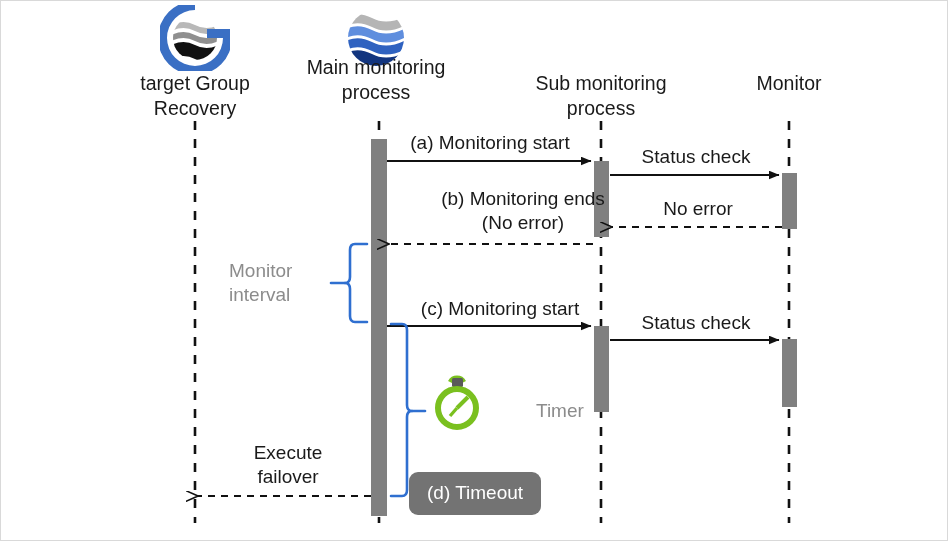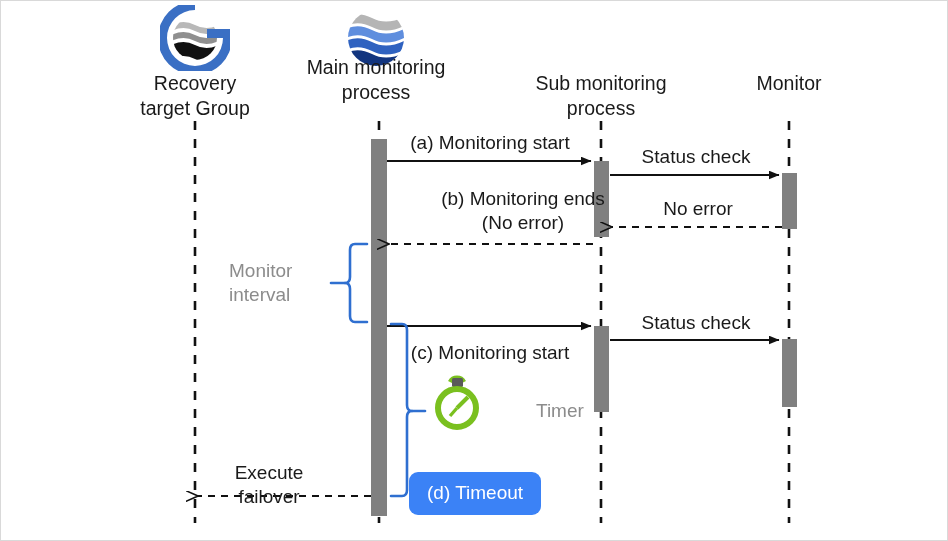--- a/index.html
+++ b/index.html
@@ -39,21 +39,21 @@
     line-height: 25px;
   }
   .msg-lbl {
     font-size: 19px;
   }
   .gray-lbl {
     color: #8c8c8c;
   }
   .badge {
     position: absolute;
-    background: #3b82f6;
+    background: #737373;
     color: #ffffff;
     font-size: 19px;
     line-height: 1;
     padding: 11px 18px 13px 18px;
     border-radius: 9px;
     white-space: nowrap;
   }
   .icon-box {
     position: absolute;
   }
@@ -93,22 +93,22 @@
         <rect x="0" y="0" width="70" height="66" fill="#ffffff"></rect>
         <path d="M-2 16 q16 -12 33 -3 q17 9 39 -5 l0 9 q-22 14 -39 5 q-17 -9 -33 3 Z" fill="#b5b5b5"></path>
         <path d="M-2 28 q16 -12 33 -3 q17 9 39 -5 l0 9 q-22 14 -39 5 q-17 -9 -33 3 Z" fill="#5f8ede"></path>
         <path d="M-2 40 q16 -12 33 -3 q17 9 39 -5 l0 9 q-22 14 -39 5 q-17 -9 -33 3 Z" fill="#2f62c0"></path>
         <path d="M-2 52 q16 -12 33 -3 q17 9 39 -5 l0 24 l-72 0 Z" fill="#12357f"></path>
       </g>
     </svg>
   </div>
 
   <div class="lbl head-lbl" style="left:94px; top:70px; width:200px;">
+    <div>target Group</div>
     <div>Recovery</div>
-    <div>target Group</div>
   </div>
 
   <div class="lbl head-lbl" style="left:270px; top:54px; width:210px;">
     <div>Main monitoring</div>
     <div>process</div>
   </div>
 
   <div class="lbl head-lbl" style="left:500px; top:70px; width:200px;">
     <div>Sub monitoring</div>
     <div>process</div>
@@ -182,29 +182,29 @@
 
   <div class="lbl msg-lbl" style="left:386px; top:186px; width:208px;padding-left:32px;">
     <div>(b) Monitoring ends</div>
     <div>(No error)</div>
   </div>
 
   <div class="lbl msg-lbl" style="left:612px; top:196px; width:170px;">
     <span>No error</span>
   </div>
 
-  <div class="lbl msg-lbl" style="left:386px; top:296px; width:206px;margin-top:44px;">
+  <div class="lbl msg-lbl" style="left:396px; top:296px; width:206px;">
     <span>(c) Monitoring start</span>
   </div>
 
   <div class="lbl msg-lbl" style="left:610px; top:310px; width:170px;">
     <span>Status check</span>
   </div>
 
-  <div class="lbl msg-lbl" style="left:184px; top:440px; width:168px;margin-top:20px;">
+  <div class="lbl msg-lbl" style="left:203px; top:440px; width:168px;">
     <div>Execute</div>
     <div>failover</div>
   </div>
 
   <div class="lbl gray-lbl" style="left:228px; top:258px; width:104px; text-align:left;">
     <div>Monitor</div>
     <div>interval</div>
   </div>
 
   <div class="icon-box" style="left:427px; top:369px; width:58px; height:62px;">

